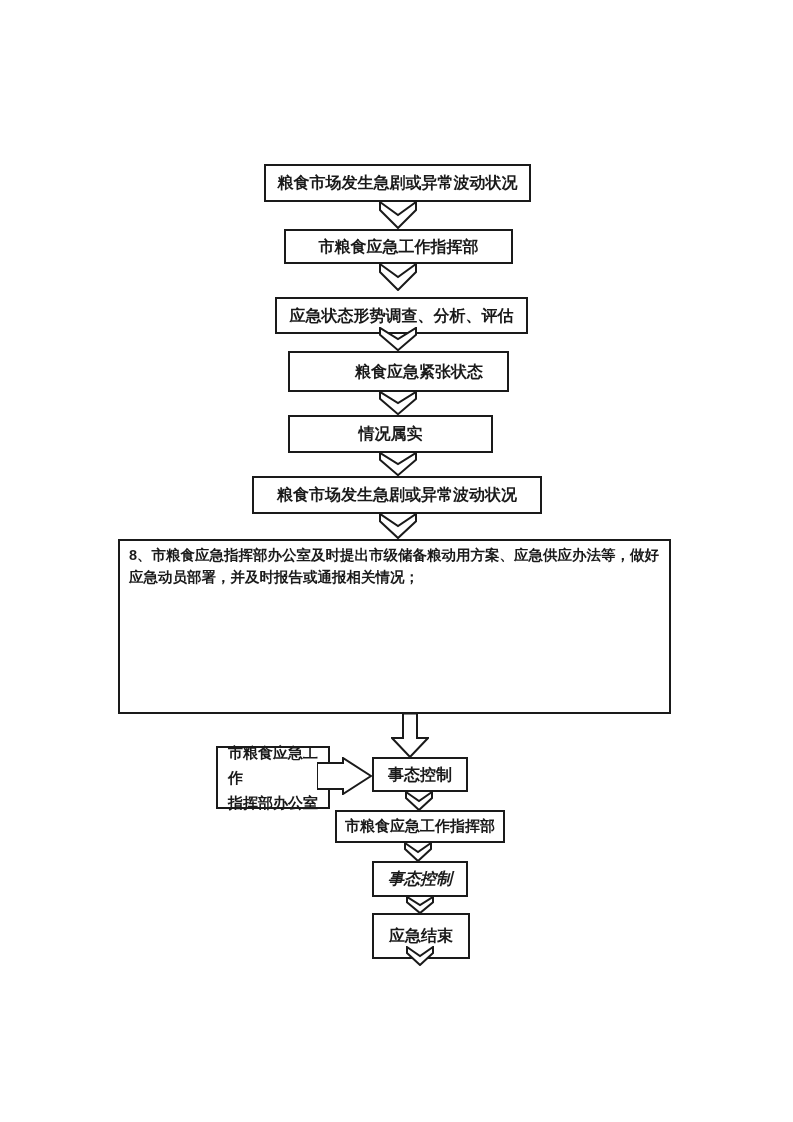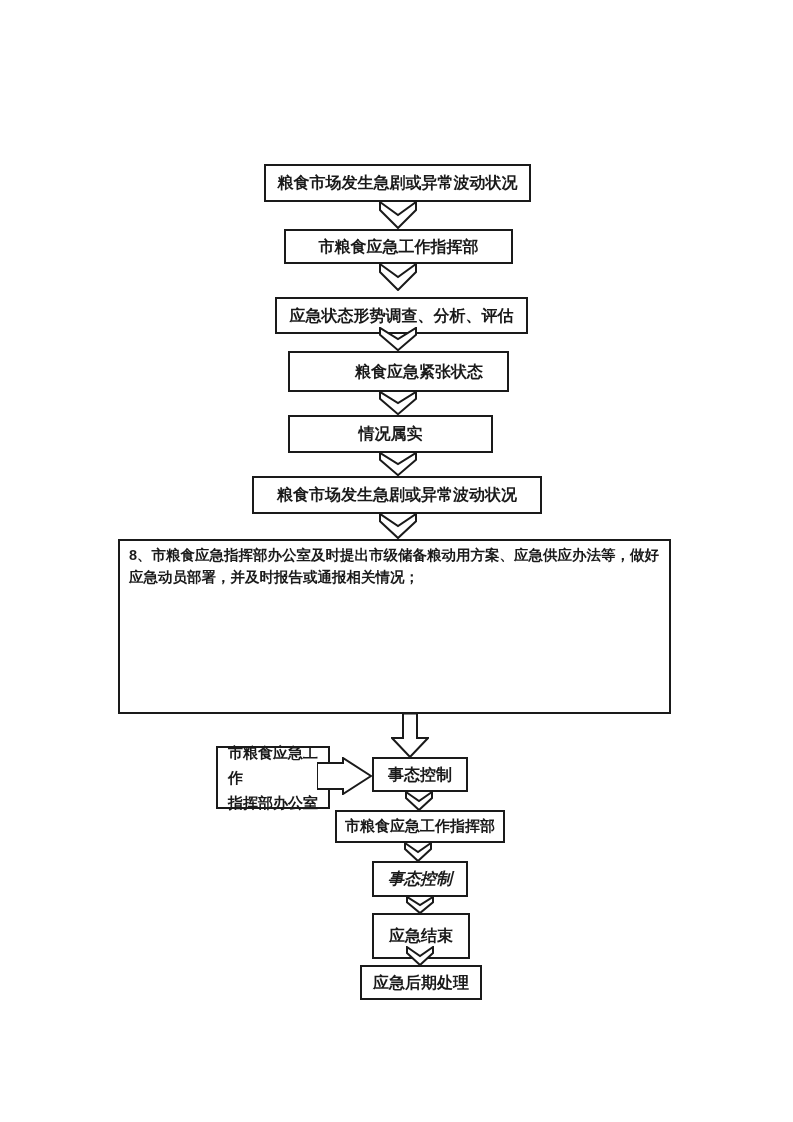--- a/index.html
+++ b/index.html
@@ -153,15 +153,14 @@
   </div>
 
   <div class="node" style="left:372px; top:913px; width:98px; height:46px;">应急结束</div>
 
   <div class="arrow" style="left:406px; top:946px; width:28px; height:20px;">
     <svg viewBox="0 0 28 20" preserveAspectRatio="none">
         <polygon points="1,1 14,10 27,1 27,7 14,19 1,7"></polygon>
       </svg>
   </div>
 
-  <div class="node" style="left:360px; top:965px; width:122px; height:35px;">应急后期处理</div>
 
 </div>
 
 </body></html>

